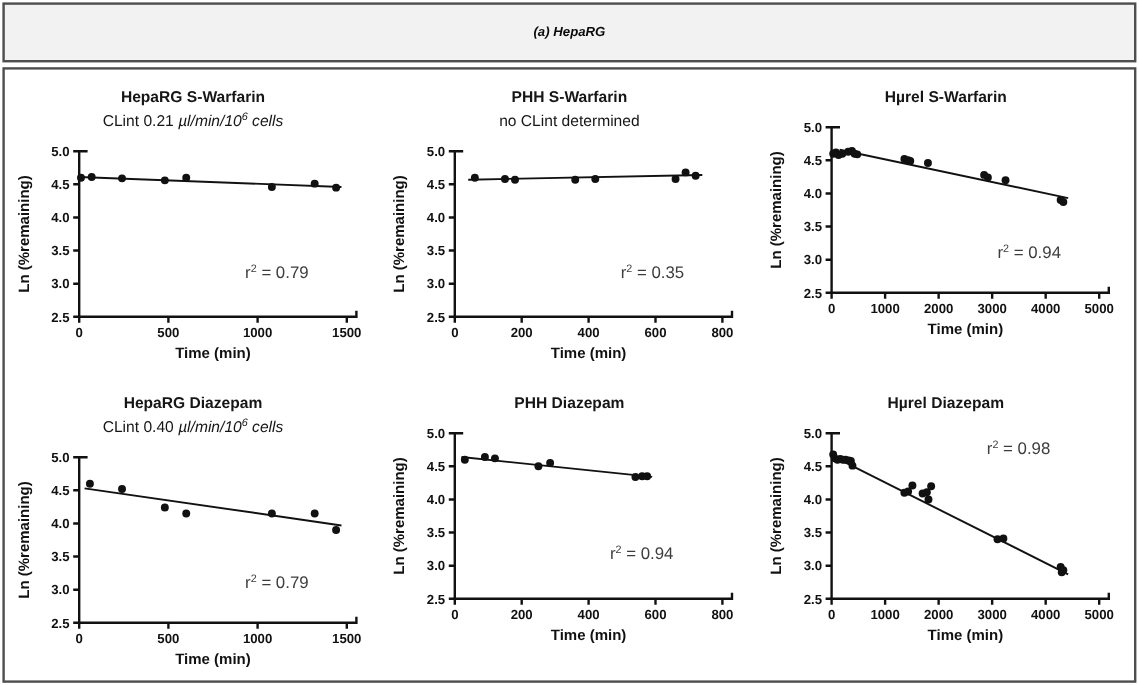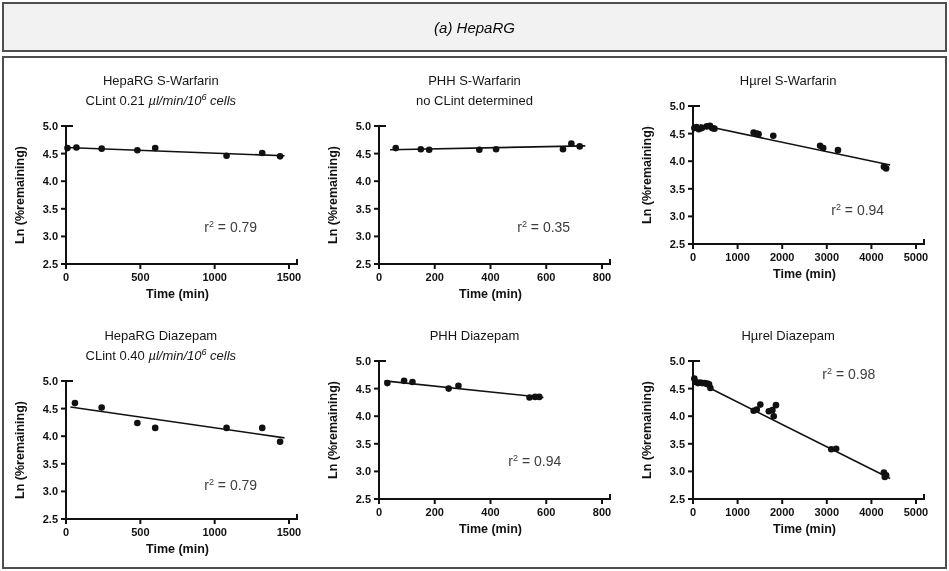--- a/index.html
+++ b/index.html
@@ -7,28 +7,28 @@
     --ink:#111111; --r2-ink:#3d3d3d;
   }
   *{margin:0;padding:0;box-sizing:border-box;}
   body{background:#ffffff;font-family:"Liberation Sans", sans-serif;}
   #screen{position:relative;width:949px;height:571px;background:#ffffff;overflow:hidden;}
   .header-box{
     position:absolute;left:2px;top:2px;width:945px;height:50px;
     border:2px solid var(--border);background:var(--header-bg);
     display:flex;align-items:center;
   }
-  .header-col{flex:1;text-align:center;font-size:15px;font-weight:400;font-style:italic;color:#0a0a0a;}
+  .header-col{flex:1;text-align:center;font-size:11px;font-weight:700;font-style:italic;color:#0a0a0a;}
   .main-box{
     position:absolute;left:2px;top:56px;width:945px;height:513px;
     border:2px solid var(--border);background:var(--panel-bg);
     display:grid;grid-template-columns:repeat(3,1fr);grid-template-rows:repeat(2,1fr);
   }
   .cell{display:flex;flex-direction:column;align-items:center;padding-top:14px;}
-  .plot-title{font-size:13px;font-weight:400;color:#161616;line-height:17px;text-align:center;}
+  .plot-title{font-size:13px;font-weight:700;color:#161616;line-height:17px;text-align:center;}
   .plot-subtitle{font-size:13px;font-weight:400;color:#161616;line-height:17px;text-align:center;}
   .sub-it{font-style:italic;}
   sup.sub-it{font-size:9px;}
   .chart-host{width:300px;height:200px;margin-top:3px;}
   svg text{font-family:"Liberation Sans", sans-serif;}
 </style>
 </head>
 <body>
 
 <div id="screen">

